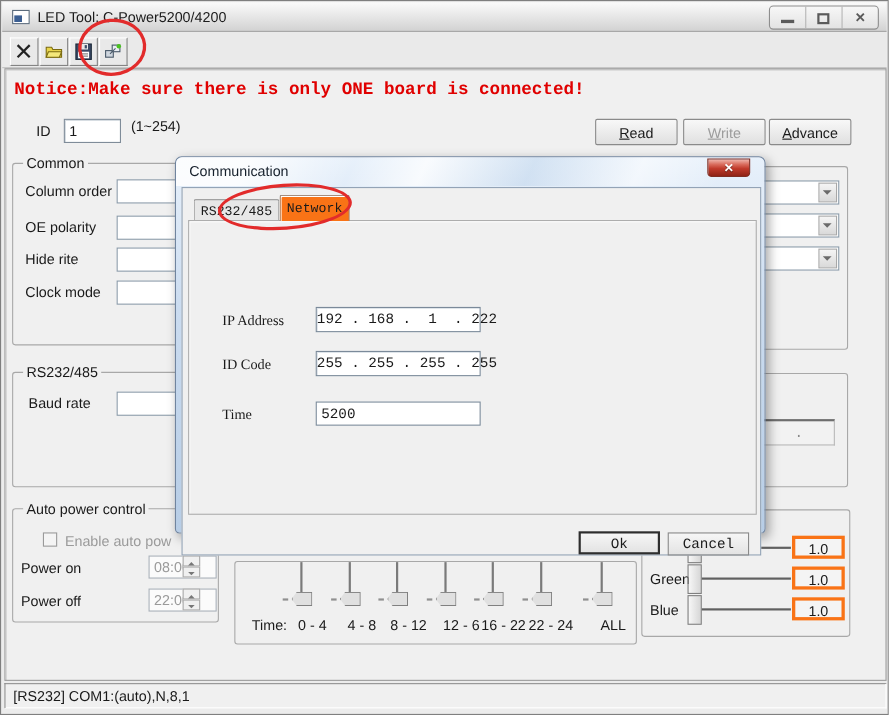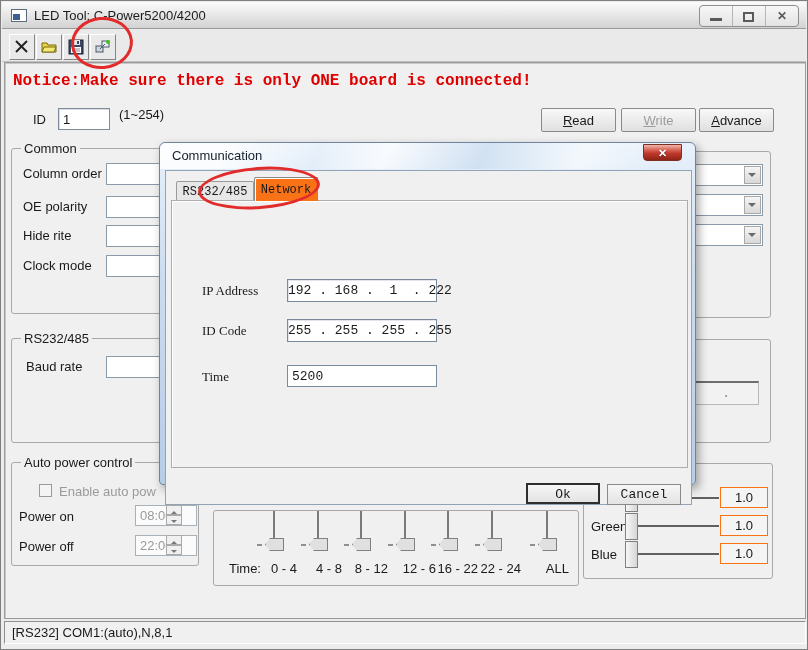--- a/index.html
+++ b/index.html
@@ -63,21 +63,21 @@
   .graytext { color:#9a9a9a; }
   
   .vtrack { position:absolute; width:2px; background:#7a7a7a; }
   .vthumb { position:absolute; width:19px; height:13px; background:#e0e0e0; border:1px solid #808080;
     clip-path:polygon(0 50%, 26% 0, 100% 0, 100% 100%, 26% 100%); }
   .vtick { position:absolute; width:5px; height:2px; background:#909090; }
   .tlabel { position:absolute; font-size:13px; text-align:right; }
   .htrack { position:absolute; height:2px; background:#606060; }
   .hthumb { position:absolute; width:13px; height:27px;
     background:linear-gradient(90deg,#f7f7f7,#d6d6d6); border:1px solid #7f7f7f; }
-  .valbox { position:absolute; width:48px; height:21px; background:#f4f4f4; border:1px solid #f97316;
+  .valbox { position:absolute; width:48px; height:21px; background:#f4f4f4; border:3px solid #f97316;
     text-align:center; padding-top:2px; font-size:13px; }
   .dotsbox { position:absolute; left:640px; top:380px; width:118px; height:24px; background:#f2f2f2;
     border:1px solid #b8b8b8; border-top:2px solid #6e6e6e; color:#8a8a8a;
     font-family:"Liberation Mono",monospace; padding:3px 0 0 10px; white-space:pre; }
   .statusbar { position:absolute; left:3px; top:620px; width:802px; height:23px;
     background:#f0f0f0; border:1px solid; border-color:#8f8f8f #ffffff #ffffff #8f8f8f;
     font-size:13px; padding:3px 0 0 7px; }
   
   .dialog { position:absolute; left:158px; top:141px; width:537px; height:343px; z-index:10;
     border-radius:6px 6px 4px 4px; border:1px solid #70849e;

